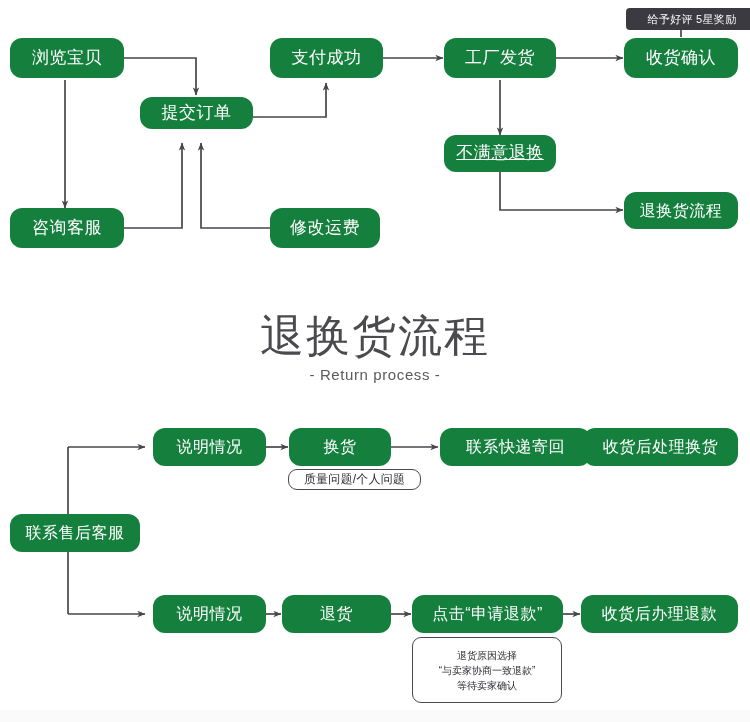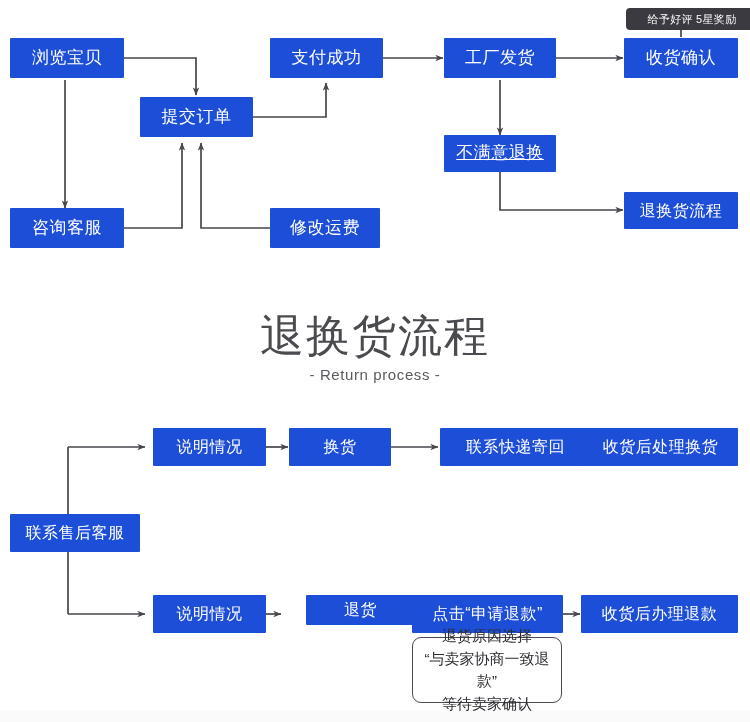--- a/index.html
+++ b/index.html
@@ -20,23 +20,23 @@
   #wires {
     position: absolute;
     left: 0;
     top: 0;
     width: 750px;
     height: 722px;
     pointer-events: none;
   }
   .node {
     position: absolute;
-    background: #1d4ed8;
+    background: #15803d;
     color: #ffffff;
-    border-radius: 1px;
+    border-radius: 12px;
     display: flex;
     align-items: center;
     justify-content: center;
     text-align: center;
     letter-spacing: 0.5px;
     line-height: 1.1;
     white-space: nowrap;
     box-sizing: border-box;
     z-index: 3;
   }
@@ -64,21 +64,21 @@
     border: 1.4px solid #4a4a50;
     border-radius: 9px;
     display: flex;
     align-items: center;
     justify-content: center;
     text-align: center;
     box-sizing: border-box;
     z-index: 4;
   }
   .outline-small { font-size: 12px; letter-spacing: 0.2px; white-space: nowrap; }
-  .outline-multi { font-size: 15px; line-height: 1.5; padding: 19px 10px; }
+  .outline-multi { font-size: 10px; line-height: 1.5; padding: 19px 10px; }
   .title-block {
     position: absolute;
     width: 750px;
     text-align: center;
     z-index: 2;
   }
   .title-main {
     font-size: 44px;
     color: #4a4a4f;
     letter-spacing: 2px;
@@ -148,21 +148,21 @@
       <path d="M266,614 L281,614" marker-end="url(#arw)"></path>
       <path d="M391,614 L411,614" marker-end="url(#arw)"></path>
       <path d="M563,614 L580,614" marker-end="url(#arw)"></path>
     </g>
   </svg>
 
   <div class="node node-lg" style="left:10px;  top:38px;  width:114px; height:40px;">浏览宝贝</div>
 
   <div class="node node-lg" style="left:10px;  top:208px; width:114px; height:40px;">咨询客服</div>
 
-  <div class="node node-lg" style="left:140px; top:97px;  width:113px; height:40px;">提交订单</div>
+  <div class="node node-lg" style="left:140px; top:97px;  width:113px; height:32px;">提交订单</div>
 
   <div class="node node-lg" style="left:270px; top:208px; width:110px; height:40px;">修改运费</div>
 
   <div class="node node-lg" style="left:270px; top:38px;  width:113px; height:40px;">支付成功</div>
 
   <div class="node node-lg" style="left:444px; top:38px;  width:112px; height:40px;">工厂发货</div>
 
   <div class="node node-lg" style="left:444px; top:135px; width:112px; height:37px;text-decoration:underline;">不满意退换</div>
 
   <div class="node node-lg" style="left:624px; top:38px;  width:114px; height:40px;">收货确认</div>
@@ -179,24 +179,25 @@
   <div class="node node-md" style="left:10px; top:514px; width:130px; height:38px;">联系售后客服</div>
 
   <div class="node node-md" style="left:153px; top:428px; width:113px; height:38px;">说明情况</div>
 
   <div class="node node-md" style="left:289px; top:428px; width:102px; height:38px;">换货</div>
 
   <div class="node node-md" style="left:440px; top:428px; width:151px; height:38px;">联系快递寄回</div>
 
   <div class="node node-md" style="left:583px; top:428px; width:155px; height:38px;">收货后处理换货</div>
 
+  <div class="outline-note outline-small" style="left:288px; top:469px; width:133px; height:21px;">质量问题/个人问题</div>
 
   <div class="node node-md" style="left:153px; top:595px; width:113px; height:38px;">说明情况</div>
 
-  <div class="node node-md" style="left:282px; top:595px; width:109px; height:30px;margin-left:24px;">退货</div>
+  <div class="node node-md" style="left:282px; top:595px; width:109px; height:38px;">退货</div>
 
   <div class="node node-md" style="left:412px; top:595px; width:151px; height:38px;">点击“申请退款”</div>
 
   <div class="node node-md" style="left:581px; top:595px; width:157px; height:38px;">收货后办理退款</div>
 
   <div class="outline-note outline-multi" style="left:412px; top:637px; width:150px; height:66px; flex-direction:column;">
     <div>退货原因选择</div>
     <div>“与卖家协商一致退款”</div>
     <div>等待卖家确认</div>
   </div>

